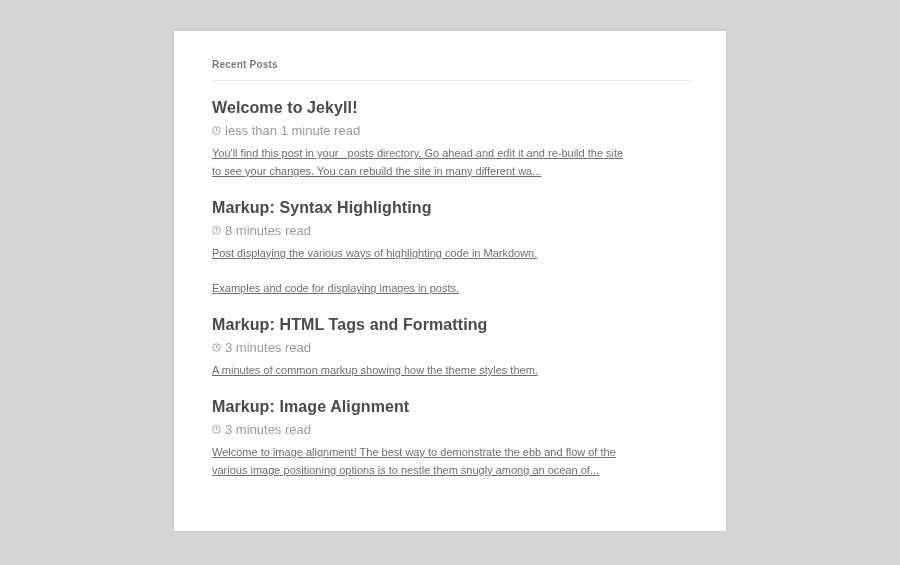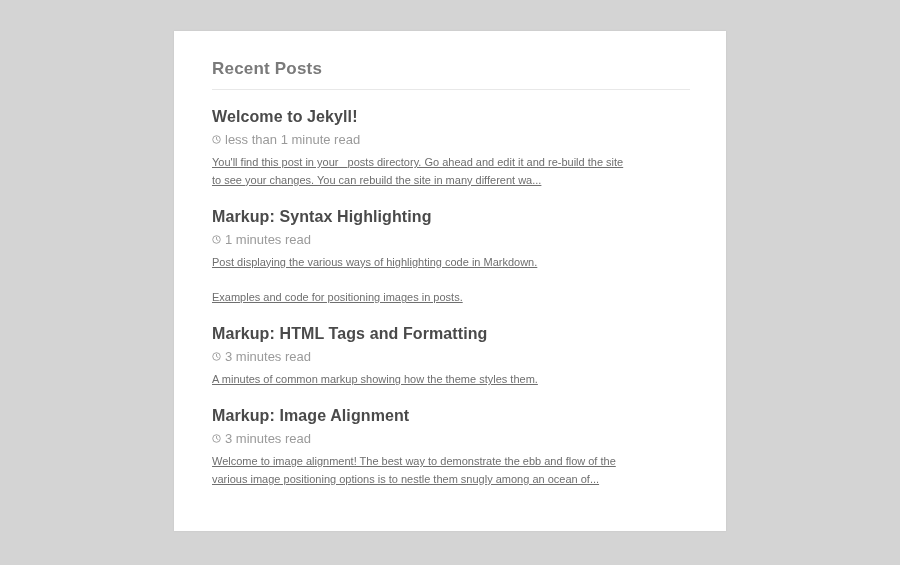--- a/index.html
+++ b/index.html
@@ -20,21 +20,21 @@
     width: 552px;
     height: 500px;
     background: #ffffff;
     box-shadow: 0 0 2px rgba(0,0,0,0.08);
     overflow: hidden;
   }
   .content {
     padding: 28px 36px 0 38px;
   }
   .section-title {
-    font-size: 17px;
+    font-size: 10px;
     font-weight: bold;
     color: #7a7a7a;
     letter-spacing: 0.2px;
     margin: 0 0 9px 0;
     padding-bottom: 10px;
     border-bottom: 1px solid #e8e8e8;
   }
   .post {
     padding: 9px 0 0 0;
   }
@@ -98,27 +98,27 @@
 
     <div class="post">
       <h3 class="post-title">Markup: Syntax Highlighting</h3>
       <div class="post-meta">
         <span class="clock-icon">
           <svg width="9" height="9" viewBox="0 0 10 10">
               <circle cx="5" cy="5" r="4.2" fill="none" stroke="#9a9a9a" stroke-width="1"></circle>
               <path d="M5 2.6 V5 L6.7 6.1" fill="none" stroke="#9a9a9a" stroke-width="1" stroke-linecap="round"></path>
             </svg>
         </span>
-        <span>1 minutes read</span>
+        <span>8 minutes read</span>
       </div>
       <p class="post-excerpt">Post displaying the various ways of highlighting code in Markdown.</p>
     </div>
 
     <div class="post">
-      <p class="post-excerpt">Examples and code for positioning images in posts.</p>
+      <p class="post-excerpt">Examples and code for displaying images in posts.</p>
     </div>
 
     <div class="post">
       <h3 class="post-title">Markup: HTML Tags and Formatting</h3>
       <div class="post-meta">
         <span class="clock-icon">
           <svg width="9" height="9" viewBox="0 0 10 10">
               <circle cx="5" cy="5" r="4.2" fill="none" stroke="#9a9a9a" stroke-width="1"></circle>
               <path d="M5 2.6 V5 L6.7 6.1" fill="none" stroke="#9a9a9a" stroke-width="1" stroke-linecap="round"></path>
             </svg>

